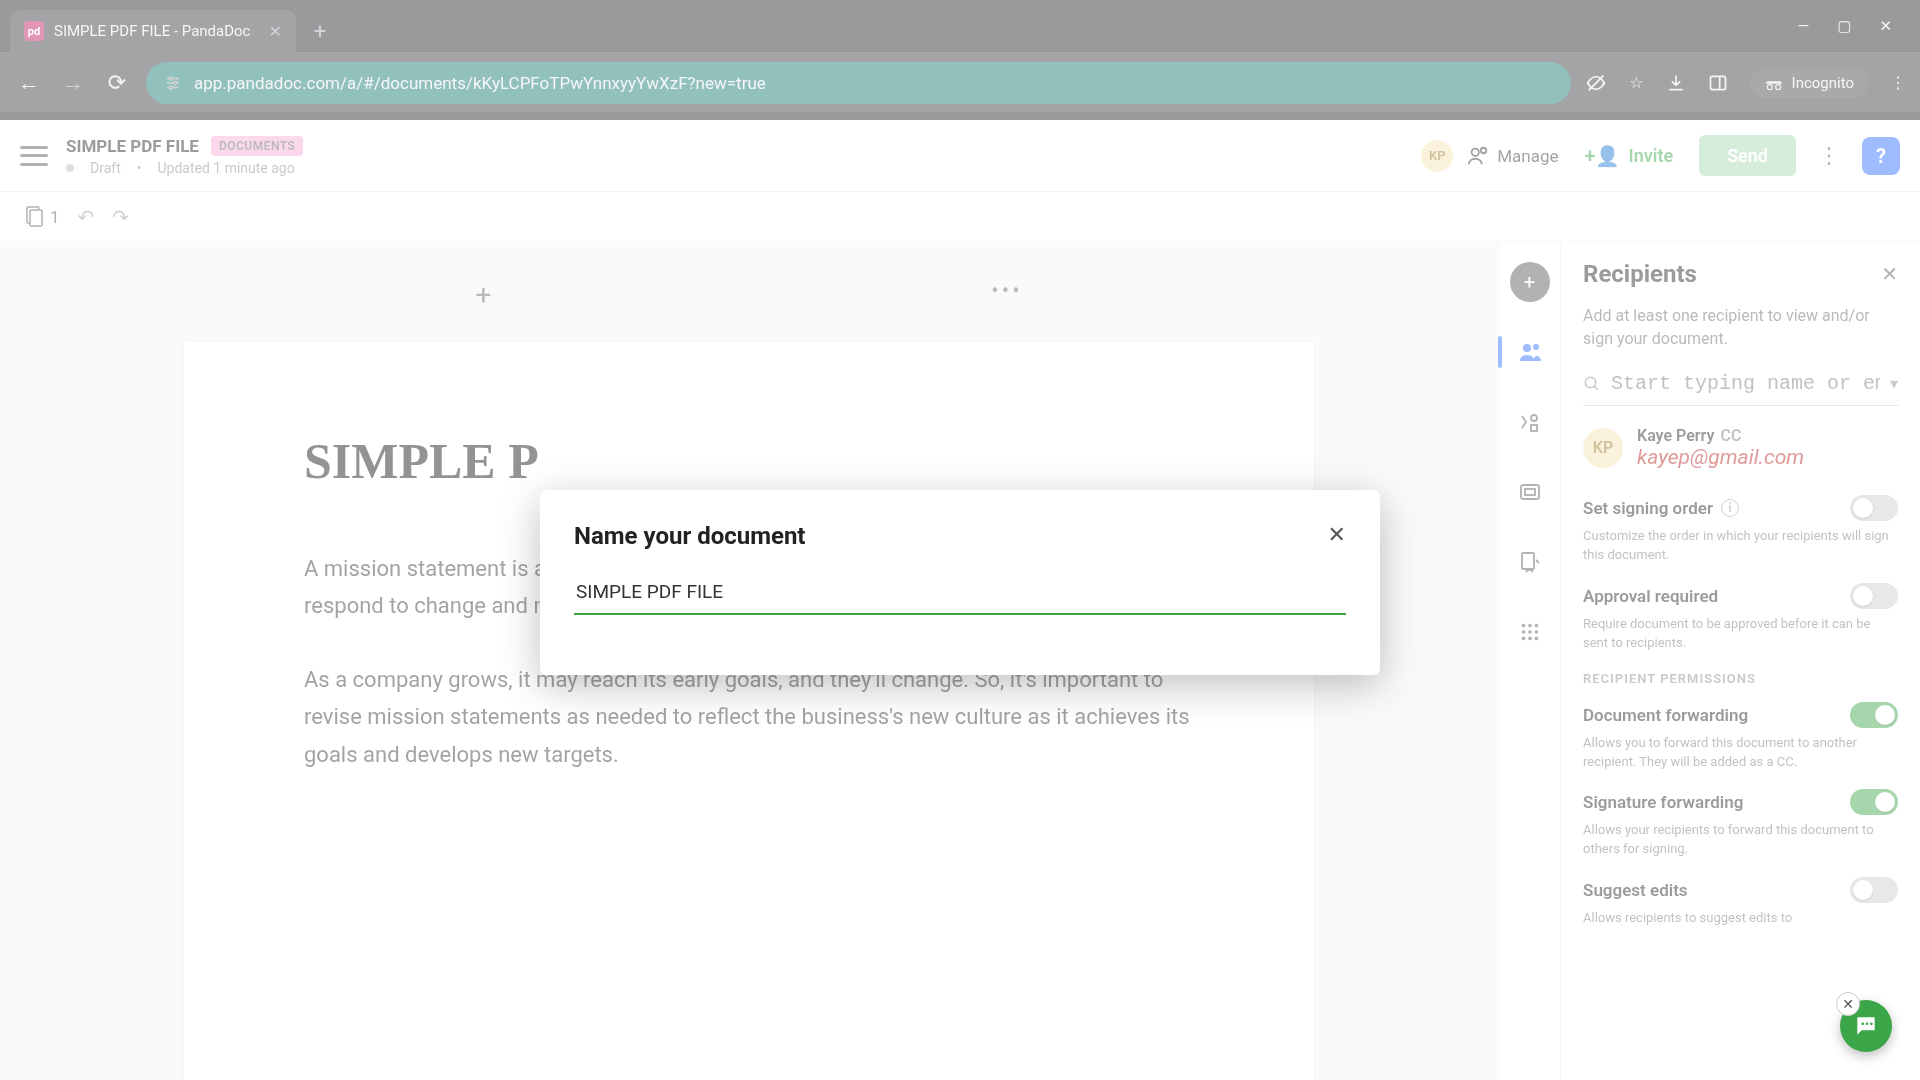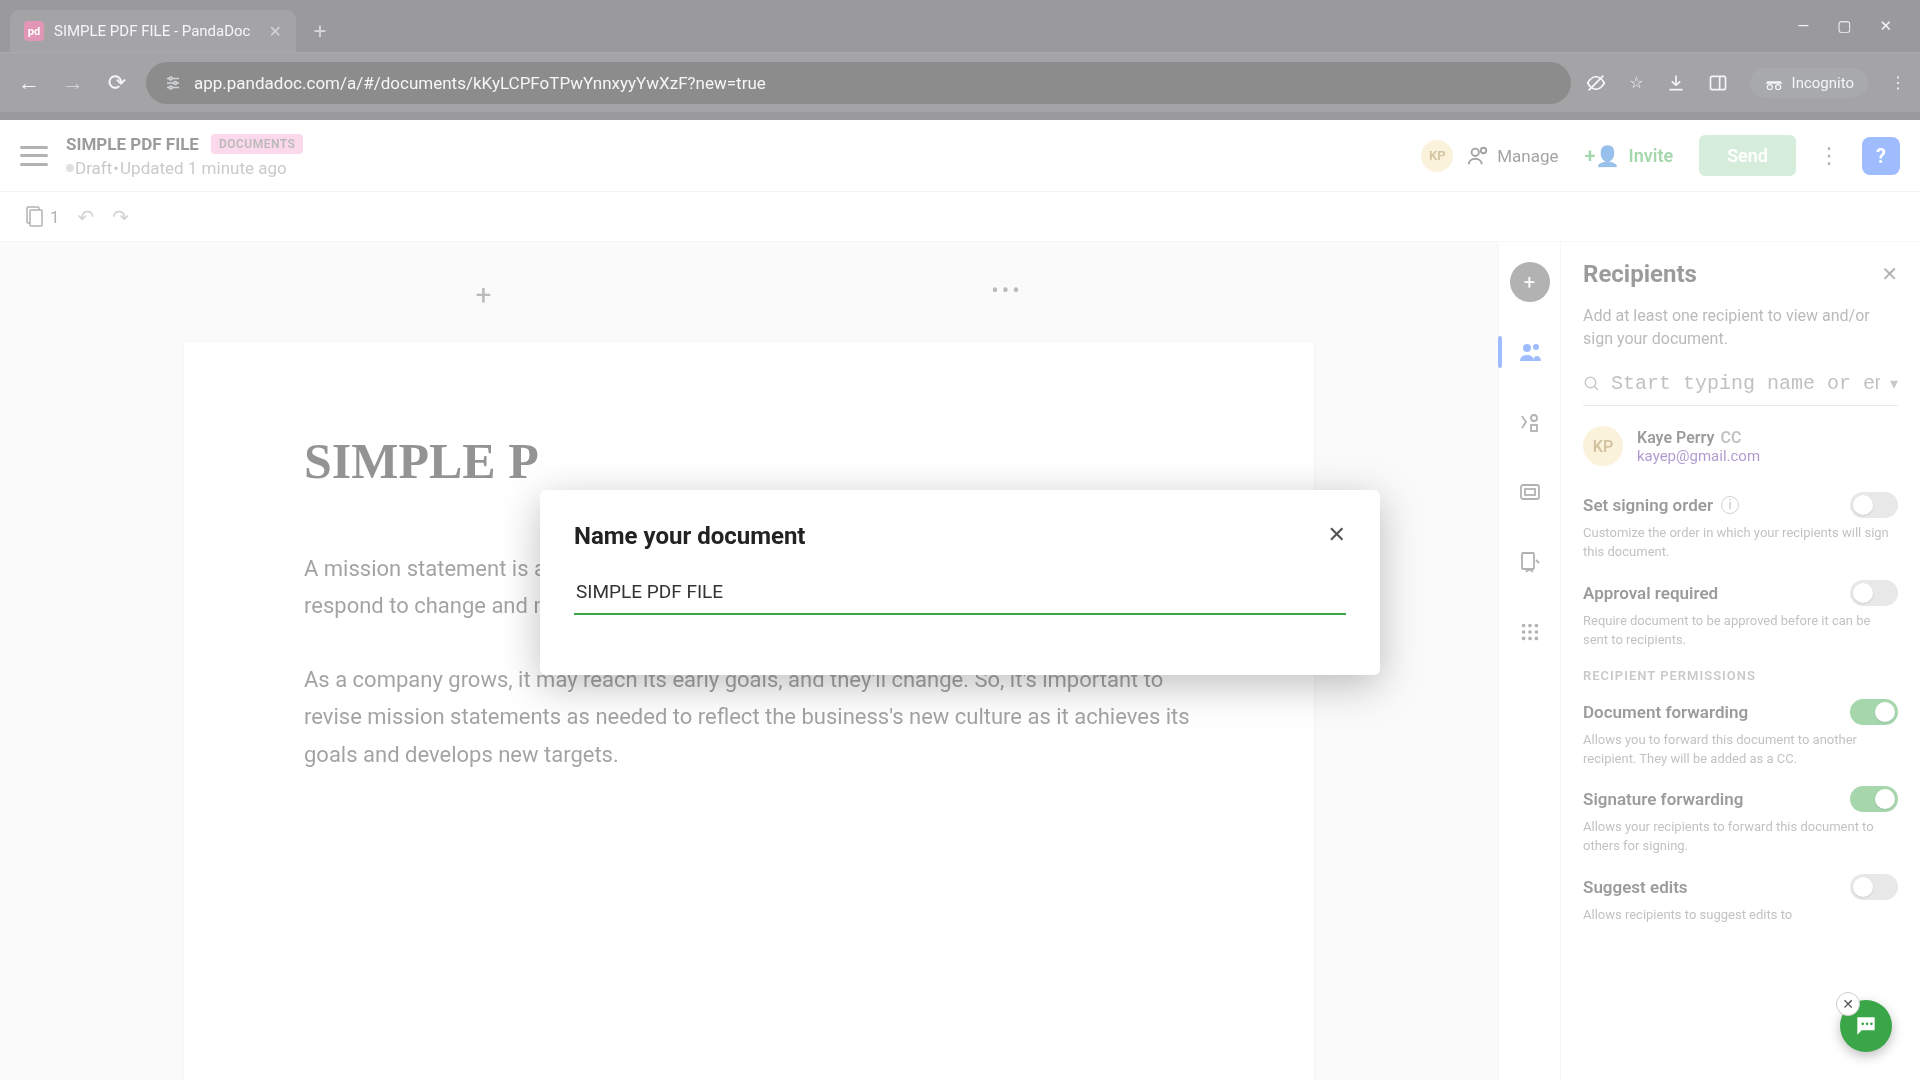--- a/index.html
+++ b/index.html
@@ -12,34 +12,34 @@
   .tab-favicon { width: 20px; height: 20px; background: #be185d; border-radius: 4px; display:flex;align-items:center;justify-content:center;font-size:11px;color:#fff;font-weight:bold; }
   .tab-title { color: #e8eaed; font-size: 15px; white-space: nowrap; overflow: hidden; text-overflow: ellipsis; }
   .tab-close { color: #9aa0a6; font-size: 16px; margin-left: 8px; }
   .new-tab { color: #9aa0a6; font-size: 22px; padding: 0 10px; margin-top: 10px; }
   .window-controls { margin-left: auto; display: flex; gap: 28px; color: #e8eaed; padding-right: 18px; }
   .window-controls span { font-size: 15px; }
 
   .addr-bar { display: flex; align-items: center; height: 60px; padding: 0 14px; gap: 14px; background:#35363a; border-top:1px solid #3c4043; }
   .nav-icon { color: #9aa0a6; font-size: 22px; width: 30px; text-align:center; }
   .nav-icon.active { color:#e8eaed; }
-  .url-field { flex: 1; background: #000000; border-radius: 24px; height: 42px; display: flex; align-items: center; padding: 0 18px; gap: 12px; color: #e8eaed; font-size: 17px; }
+  .url-field { flex: 1; background: #0f766e; border-radius: 24px; height: 42px; display: flex; align-items: center; padding: 0 18px; gap: 12px; color: #e8eaed; font-size: 17px; }
   .url-tune { color:#9aa0a6; }
   .addr-right { display: flex; align-items: center; gap: 22px; color: #e8eaed; }
   .incognito-chip { display:flex; align-items:center; gap:8px; background:#3c4043; padding:6px 14px; border-radius:20px; font-size:15px; }
 
   
   .app-header { display:flex; align-items:center; height:72px; border-bottom:1px solid #e5e5e5; padding:0 20px; gap:18px; position:relative; z-index:5; background:#fff; }
   .hamburger { width:28px; height:20px; display:flex; flex-direction:column; justify-content:space-between; }
   .hamburger div { height:3px; background:#555; border-radius:2px; }
   .doc-meta { display:flex; flex-direction:column; gap:4px; }
   .doc-title-row { display:flex; align-items:center; gap:12px; }
   .doc-title { font-weight:700; font-size:17px; color:#222; }
   .doc-badge { background:#f9a8d4; color:#666; font-size:12px; font-weight:600; padding:3px 8px; border-radius:4px; letter-spacing:0.5px; }
-  .doc-status { color:#888; font-size:17px; display:flex; align-items:center; gap:1px; }
+  .doc-status { color:#888; font-size:14px; display:flex; align-items:center; gap:16px; }
   .doc-status .dot { width:8px;height:8px;background:#bbb;border-radius:50%; }
   .header-right { margin-left:auto; display:flex; align-items:center; gap:14px; }
   .kp-chip { width:32px;height:32px;border-radius:50%;background:#f7e3b0;color:#9a7a2a;display:flex;align-items:center;justify-content:center;font-size:13px;font-weight:600; }
   .manage-btn { display:flex;align-items:center;gap:8px;color:#333;font-size:17px; }
   .invite-btn { display:flex;align-items:center;gap:8px;color:#3aa648;font-size:18px;font-weight:600; padding:8px 12px; }
   .send-btn { background:#a4d8af;color:#fff;font-size:18px;font-weight:600;padding:10px 28px;border-radius:6px; }
   .kebab { font-size:22px; color:#555; padding:0 8px; }
   .help-btn { width:38px;height:38px;border-radius:8px;background:#2b6cff;color:#fff;display:flex;align-items:center;justify-content:center;font-size:20px;font-weight:700; }
 
   
@@ -70,21 +70,21 @@
   .panel-head h2 { font-size:24px; font-weight:700; color:#222; }
   .panel-close { font-size:20px; color:#555; }
   .panel-help { font-size:16px; color:#666; margin-bottom:16px; line-height:1.45; }
   .search-row { display:flex; align-items:center; border-bottom:1px solid #ccc; padding:6px 0 10px; gap:10px; margin-bottom:20px; }
   .search-row input { border:none; outline:none; flex:1; font-size:20px; color:#666; background:transparent;font-family:Liberation Mono, monospace; }
   .chev { color:#888; }
   .recipient-row { display:flex; align-items:center; gap:14px; margin-bottom:26px; }
   .recipient-row .av { width:40px;height:40px;border-radius:50%;background:#f7e3b0;color:#9a7a2a;display:flex;align-items:center;justify-content:center;font-weight:600; }
   .recipient-row .nm { font-weight:600; color:#222; }
   .recipient-row .cc { color:#777; font-weight:600; margin-left:6px; }
-  .recipient-row .em { color:#4c1d95; font-size:15px; }
+  .recipient-row .em { color:#b91c1c; font-size:21px;font-style:italic; }
   .setting-row { display:flex; align-items:center; justify-content:space-between; margin:10px 0 6px; }
   .setting-row .lbl { font-weight:600; color:#222; font-size:17px; display:flex;align-items:center;gap:8px; }
   .info-dot { width:18px;height:18px;border:1.5px solid #999;border-radius:50%;display:inline-flex;align-items:center;justify-content:center;font-size:12px;color:#999; }
   .setting-desc { color:#777; font-size:13px; line-height:1.45; margin-bottom:18px; }
   .section-cap { color:#888; font-size:13px; letter-spacing:1px; font-weight:600; margin:10px 0 16px; }
   .toggle { width:48px;height:26px;border-radius:14px;background:#ccc;position:relative;flex-shrink:0; }
   .toggle::after { content:'';position:absolute;width:20px;height:20px;background:#fff;border-radius:50%;top:3px;left:3px;box-shadow:0 1px 2px rgba(0,0,0,0.3); }
   .toggle.on { background:#3aa648; }
   .toggle.on::after { left:25px; }
 

